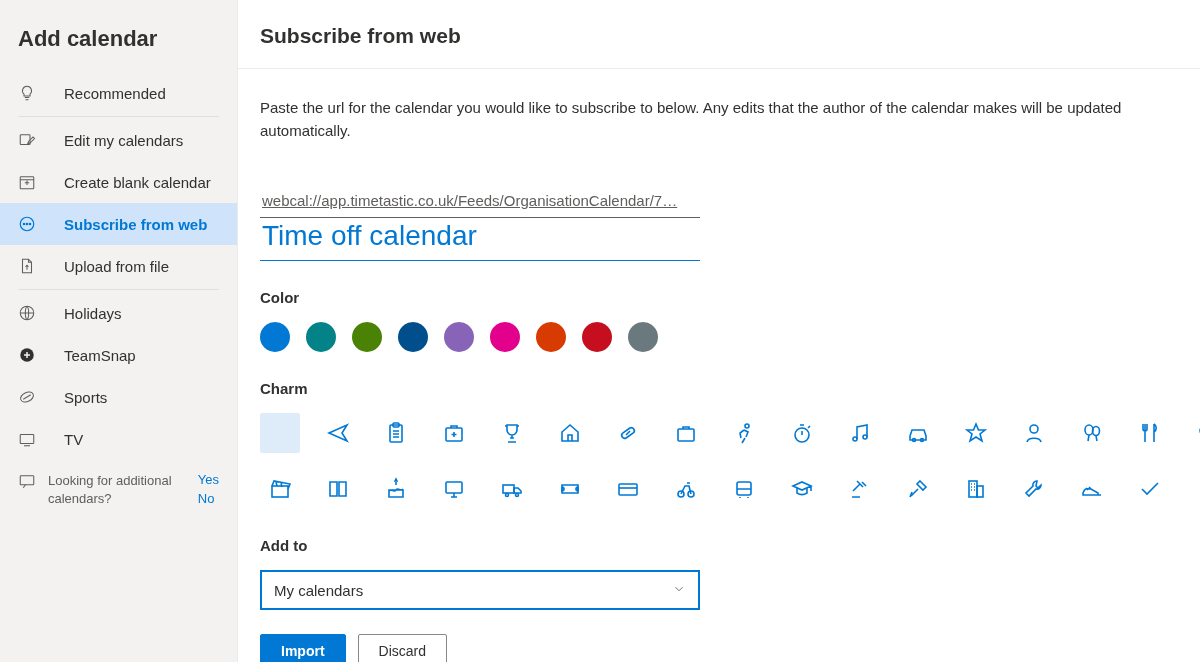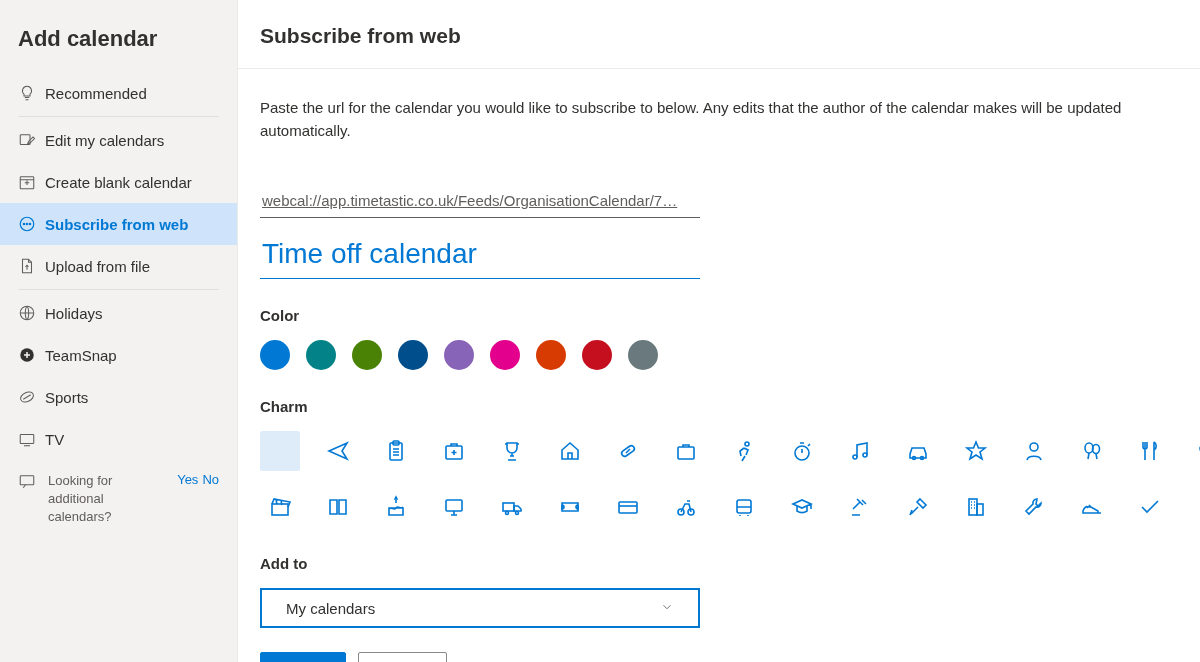--- a/index.html
+++ b/index.html
@@ -3,46 +3,46 @@
 <meta charset="utf-8">
 <style>
   * { box-sizing: border-box; }
   html, body { margin:0; padding:0; font-family: "Segoe UI", "Helvetica Neue", Arial, sans-serif; font-size:14px; color:#323130; background:#fff; }
   .app { display:flex; width:1200px; height:662px; overflow:hidden; }
 
   
   .sidebar { width:238px; flex:0 0 238px; background:#f3f2f1; padding:20px 0 12px 0; border-right:1px solid #edebe9; }
   .sidebar-title { font-size:22px; font-weight:600; padding:6px 18px 20px 18px; }
   .side-divider { height:1px; background:#e1dfdd; margin:2px 18px 2px 18px; }
-  .side-item { display:flex; align-items:center; gap:9px; padding:12px 18px; font-size:15px; color:#323130; cursor:pointer; }
+  .side-item { display:flex; align-items:center; gap:28px; padding:12px 18px; font-size:15px; color:#323130; cursor:pointer; }
   .side-item .icon { width:18px; height:18px; display:flex; align-items:center; justify-content:center; }
   .side-item.selected { background:#cfe4fa; color:#0078d4; font-weight:600; }
   .side-item.selected .icon svg { stroke:#0078d4; fill:none; }
   .side-feedback { display:flex; align-items:flex-start; gap:12px; padding:12px 18px; font-size:13px; color:#605e5c; }
   .side-feedback .text { flex:1; line-height:1.4; }
-  .side-feedback .links { display:flex; flex-direction:row; gap:4px; color:#0078d4; font-size:13px; }
+  .side-feedback .links { display:flex; flex-direction:column; gap:4px; color:#0078d4; font-size:13px; }
   .side-feedback .links span { cursor:pointer; }
 
   
   .main { flex:1; position:relative; display:flex; flex-direction:column; }
   .main-header { display:flex; align-items:center; justify-content:space-between; padding:24px 30px 20px 22px; border-bottom:1px solid #edebe9; }
   .main-title { font-size:21px; font-weight:600; }
   .main-body { padding:28px 28px 20px 22px; overflow:auto; position:relative; }
   .desc { font-size:15px; color:#323130; line-height:1.5; margin-bottom:44px; max-width:900px; }
   .url-input { width:440px; border:none; border-bottom:1px solid #605e5c; padding:6px 2px 8px 2px; font-size:15px; color:#605e5c; outline:none; background:transparent;text-decoration:underline; }
-  .name-input { display:block; margin-top:18px; width:440px; border:none; border-bottom:1px solid #0078d4; padding:2px 2px 8px 2px; font-size:28px; color:#0078d4; outline:none; background:transparent; }
+  .name-input { display:block; width:440px; border:none; border-bottom:1px solid #0078d4; padding:2px 2px 8px 2px; font-size:28px; color:#0078d4; outline:none; background:transparent; }
   .section-label { font-weight:600; font-size:15px; margin-top:28px; margin-bottom:16px; }
   .colors { display:flex; gap:16px; }
   .color-swatch { width:30px; height:30px; border-radius:50%; cursor:pointer; }
   .charms { display:flex; flex-direction:column; gap:16px; }
   .charm-row { display:flex; gap:18px; }
   .charm { width:40px; height:40px; display:flex; align-items:center; justify-content:center; border-radius:2px; cursor:pointer; }
   .charm svg { width:24px; height:24px; }
   .charm.selected { background:#deecf9; }
-  .dropdown { margin-top:10px; width:440px; height:40px; border:2px solid #0078d4; display:flex; align-items:center; justify-content:space-between; padding:0 24px; cursor:pointer; font-size:15px; }
+  .dropdown { margin-top:10px; width:440px; height:40px; border:2px solid #0078d4; display:flex; align-items:center; justify-content:space-between; padding:0 12px; cursor:pointer; font-size:15px; }
   .buttons { margin-top:24px; display:flex; gap:12px; }
   .btn { height:34px; padding:0 20px; font-size:14px; border-radius:2px; cursor:pointer; display:flex; align-items:center; }
   .btn-primary { background:#0078d4; color:#fff; border:1px solid #0078d4; font-weight:600; }
   .btn-secondary { background:#fff; color:#323130; border:1px solid #8a8886; }
 
   
   .sic { stroke:#605e5c; fill:none; stroke-width:1.4; }
   .charm svg { stroke:#0078d4; fill:none; stroke-width:1.6; }
 </style>
 </head>

